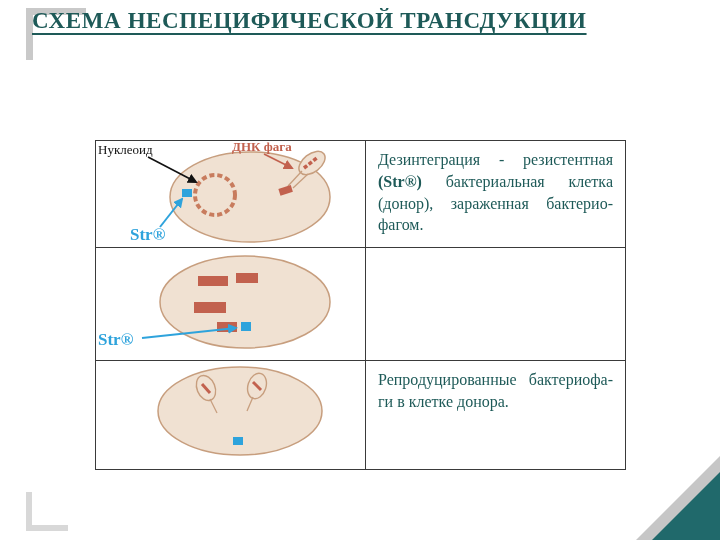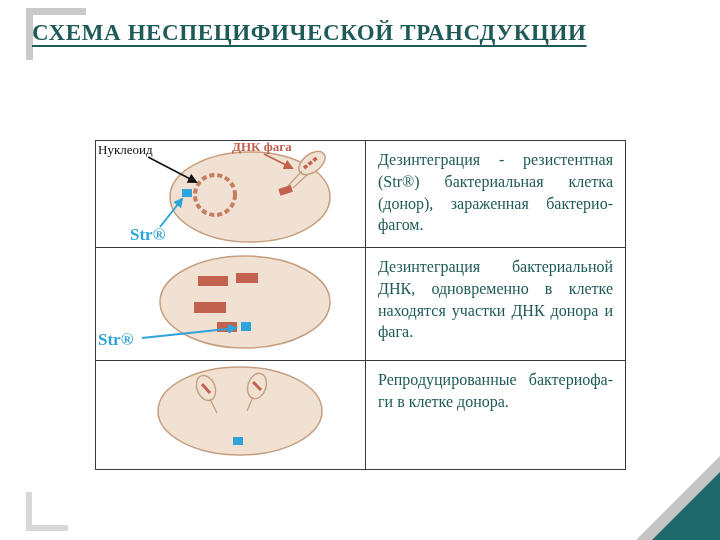--- a/index.html
+++ b/index.html
@@ -19,21 +19,21 @@
   .ctl-h { left: 26px; top: 8px;  width: 60px; height: 7px; }
   .ctl-v { left: 26px; top: 8px;  width: 7px;  height: 52px; }
   .cbl-h { left: 26px; top: 525px; width: 42px; height: 6px; background: #d8d8d8; }
   .cbl-v { left: 26px; top: 492px; width: 6px;  height: 39px; background: #d8d8d8; }
   .corner-br { position: absolute; right: 0; bottom: 0; }
 
   
   .title {
     position: absolute;
     left: 32px;
-    top: 20px;
+    top: 8px;
     font-size: 23px;
     font-weight: bold;
     letter-spacing: 0.6px;
     color: #1E5A58;
     text-decoration: underline;
     text-decoration-thickness: 2px;
     text-underline-offset: 5px;
     white-space: nowrap;
   }
 
@@ -55,21 +55,21 @@
   }
   .diagram-cell svg { display: block; }
   .text-cell {
     flex: 1;
     padding: 8px 12px 4px 12px;
     font-size: 16px;
     line-height: 1.36;
     color: #1E5A58;
     text-align: justify;
   }
-  .text-cell b { font-weight: normal; margin-top: 16px; }
+  .text-cell b { font-weight: bold; margin-top: 16px; }
 
   .row-1 { height: 107px; }
   .row-2 { height: 113px; }
   .row-3 { height: 108px; justify-content: space-between; }
 
   
   .lbl-black  { font-family: "Liberation Serif", serif; font-size: 13px; fill: #111111; }
   .lbl-salmon { font-family: "Liberation Serif", serif; font-size: 13px; fill: #C2614E; font-weight: bold; }
   .lbl-blue   { font-family: "Liberation Serif", serif; font-size: 17px; fill: #2EA3DC; font-weight: bold; }
 </style>
@@ -150,23 +150,20 @@
           <rect x="140" y="25" width="22" height="10" fill="#C2614E"></rect>
           <rect x="98" y="54" width="32" height="11" fill="#C2614E"></rect>
           <rect x="121" y="74" width="20" height="10" fill="#C2614E"></rect>
 
           <rect x="145" y="74" width="10" height="9" fill="#2EA3DC"></rect>
 
           <text class="lbl-blue" x="2" y="97">Str®</text>
           <line x1="46" y1="90" x2="140" y2="80" stroke="#2EA3DC" stroke-width="2" marker-end="url(#mk2-blue)"></line>
         </svg>
       </div>
-      <div class="text-cell">
-        <p>Дезинтеграция бактериальной ДНК, одновременно в клетке находятся участки ДНК донора и фага.</p>
-      </div>
     </div>
 
     <div class="trow row-3">
       <div class="diagram-cell">
         <svg width="269" height="106" viewBox="0 0 269 106">
           <ellipse cx="144" cy="50" rx="82" ry="44" fill="#F0E1D2" stroke="#C79E7E" stroke-width="1.5"></ellipse>
 
           <g>
             <ellipse cx="110" cy="27" rx="9" ry="13" transform="rotate(-22 110 27)" fill="#F0E1D2" stroke="#C79E7E" stroke-width="1.4"></ellipse>
             <line x1="106" y1="23" x2="114" y2="32" stroke="#C2614E" stroke-width="3"></line>

